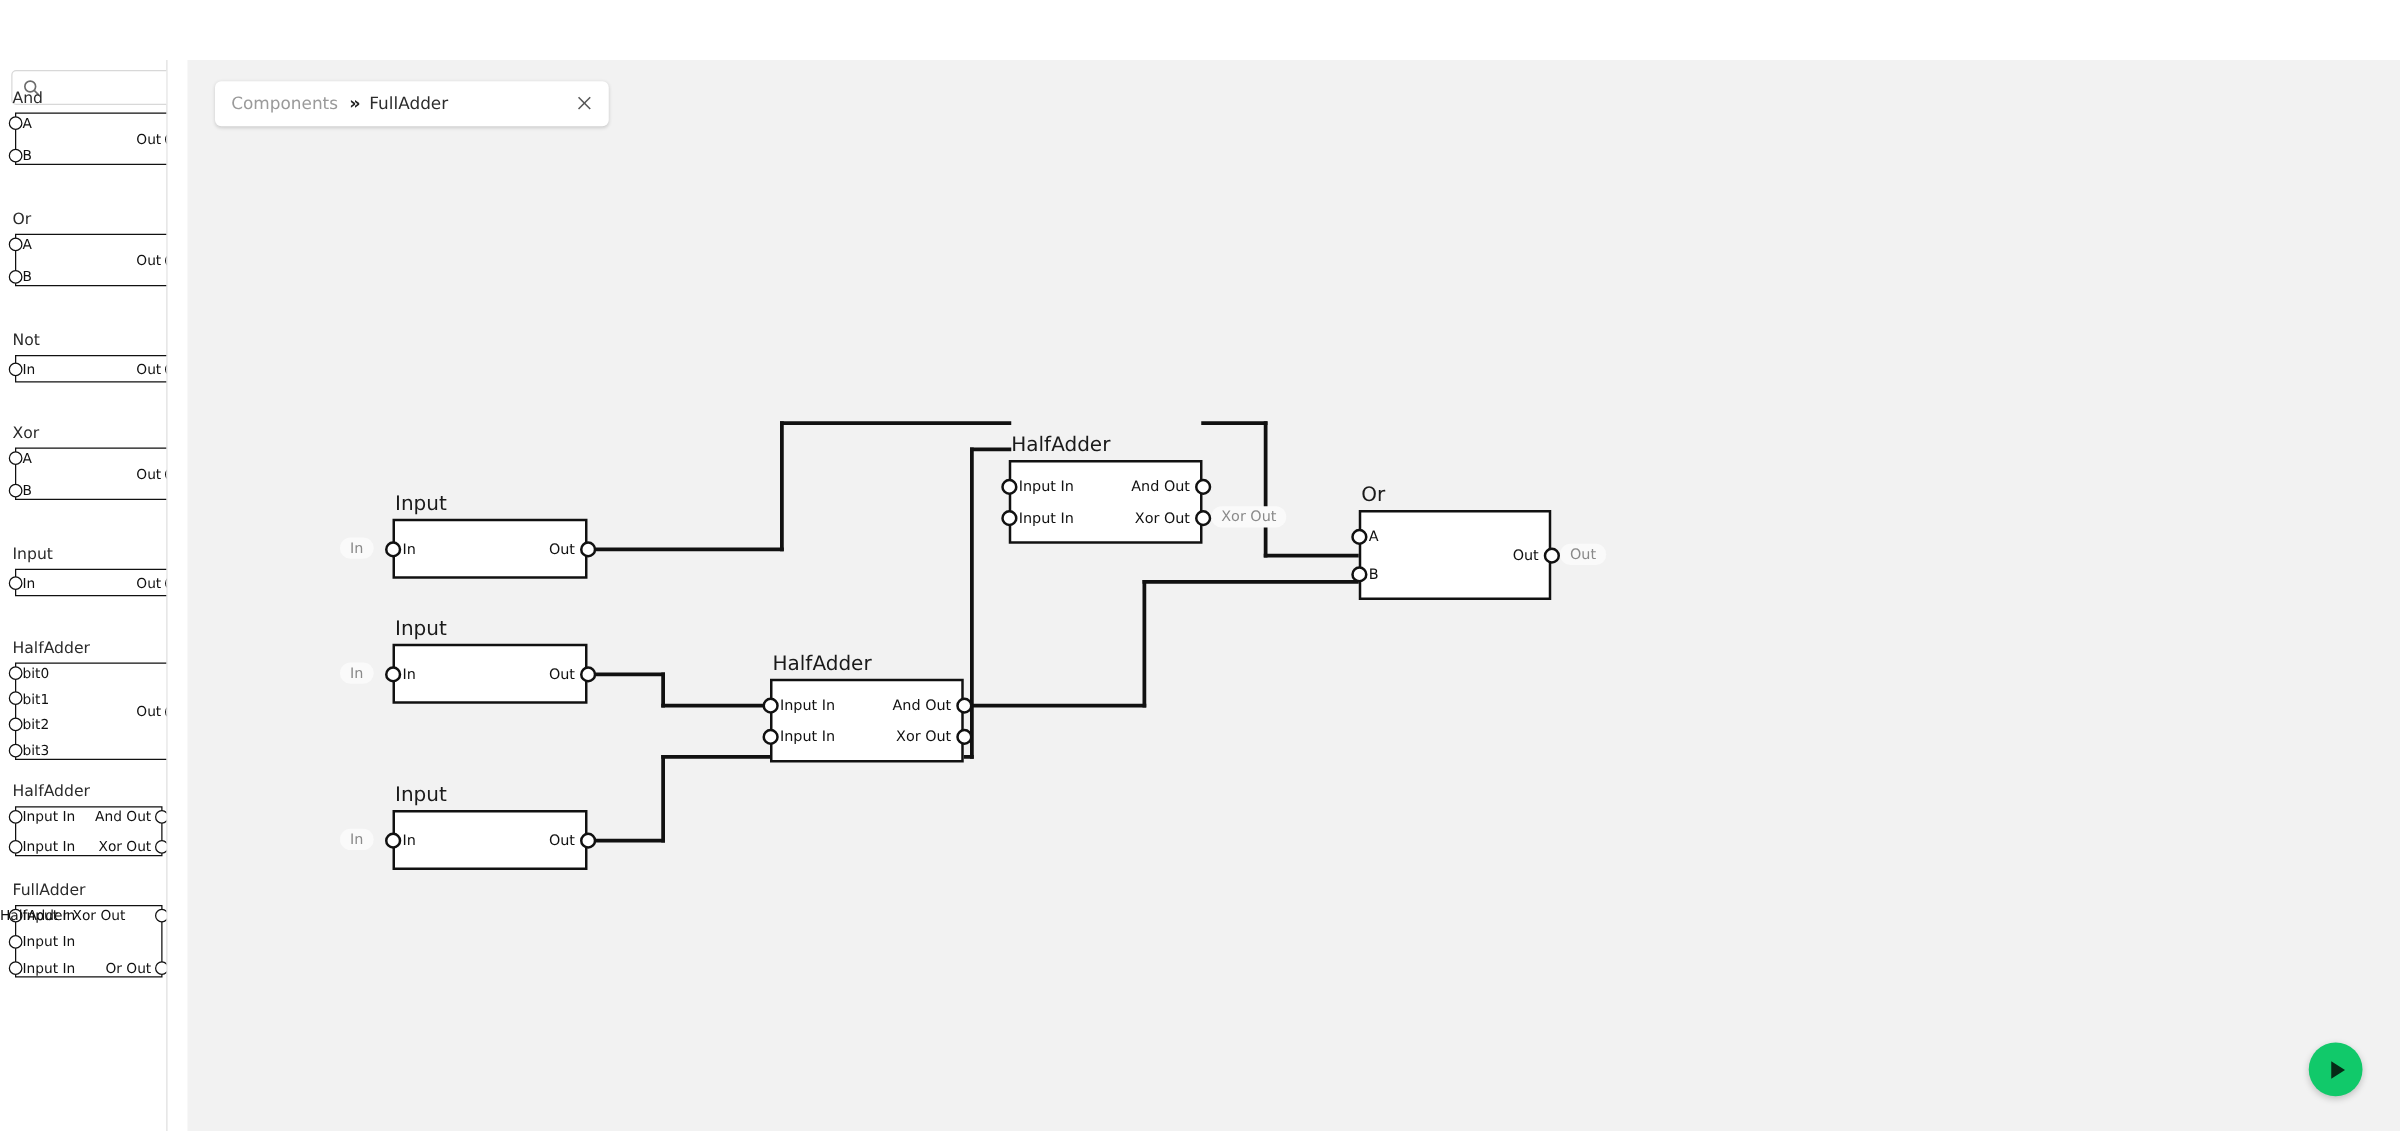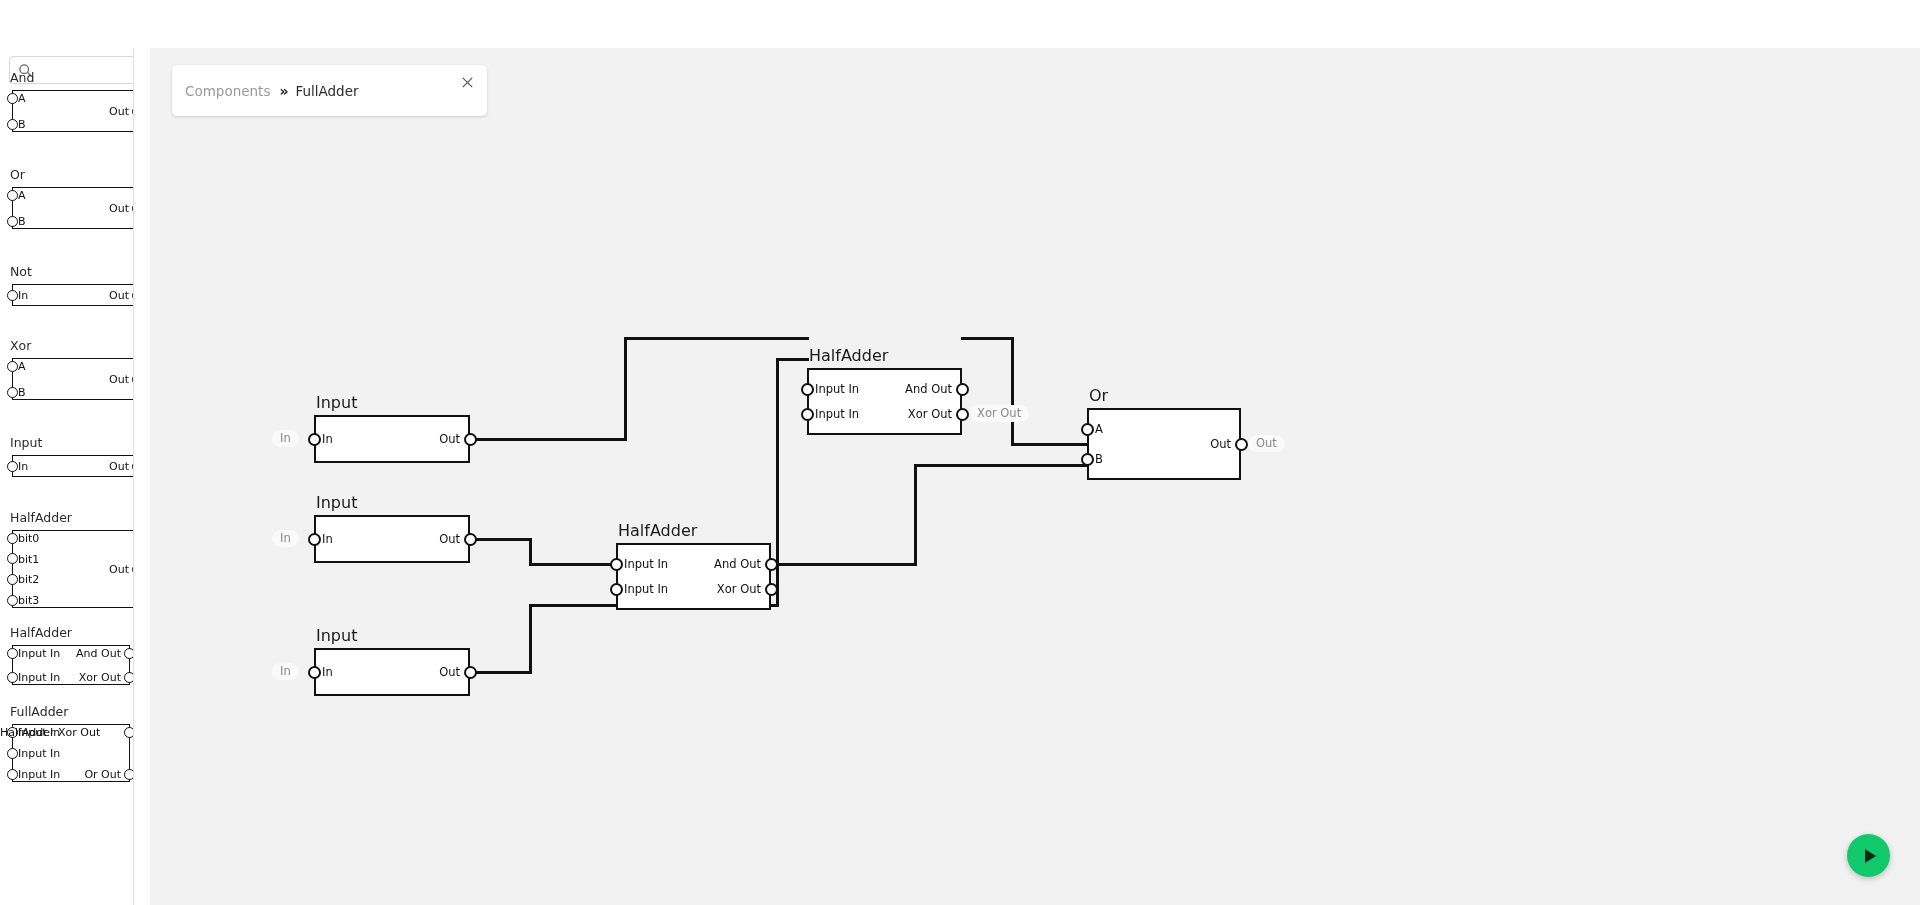--- a/index.html
+++ b/index.html
@@ -60,21 +60,21 @@
     position:absolute;width:11px;height:11px;border-radius:50%;
     border:1.6px solid #111;background:#fff;box-sizing:border-box;
   }
 
   
   .canvas{
     position:absolute;left:150px;top:48px;width:1770px;height:857px;
     background:#f2f2f2;overflow:hidden;
   }
   .tab{
-    position:absolute;left:22px;top:17px;height:51px;
+    position:absolute;left:22px;top:17px;height:36px;
     background:#fff;border-radius:5px;
     box-shadow:0 1px 3px rgba(0,0,0,.16);
     display:flex;align-items:center;padding:0 0 0 13px;
     box-sizing:border-box;min-width:315px;
   }
   .tab-crumb{font-size:13.5px;color:#9a9a9a;}
   .tab-sep{font-size:14px;color:#222;font-weight:bold;margin:0 9px;letter-spacing:-2px;}
   .tab-title{font-size:13.5px;color:#2c2c2c;}
   .tab-close{
     position:absolute;right:12px;top:10px;width:15px;height:15px;cursor:pointer;

